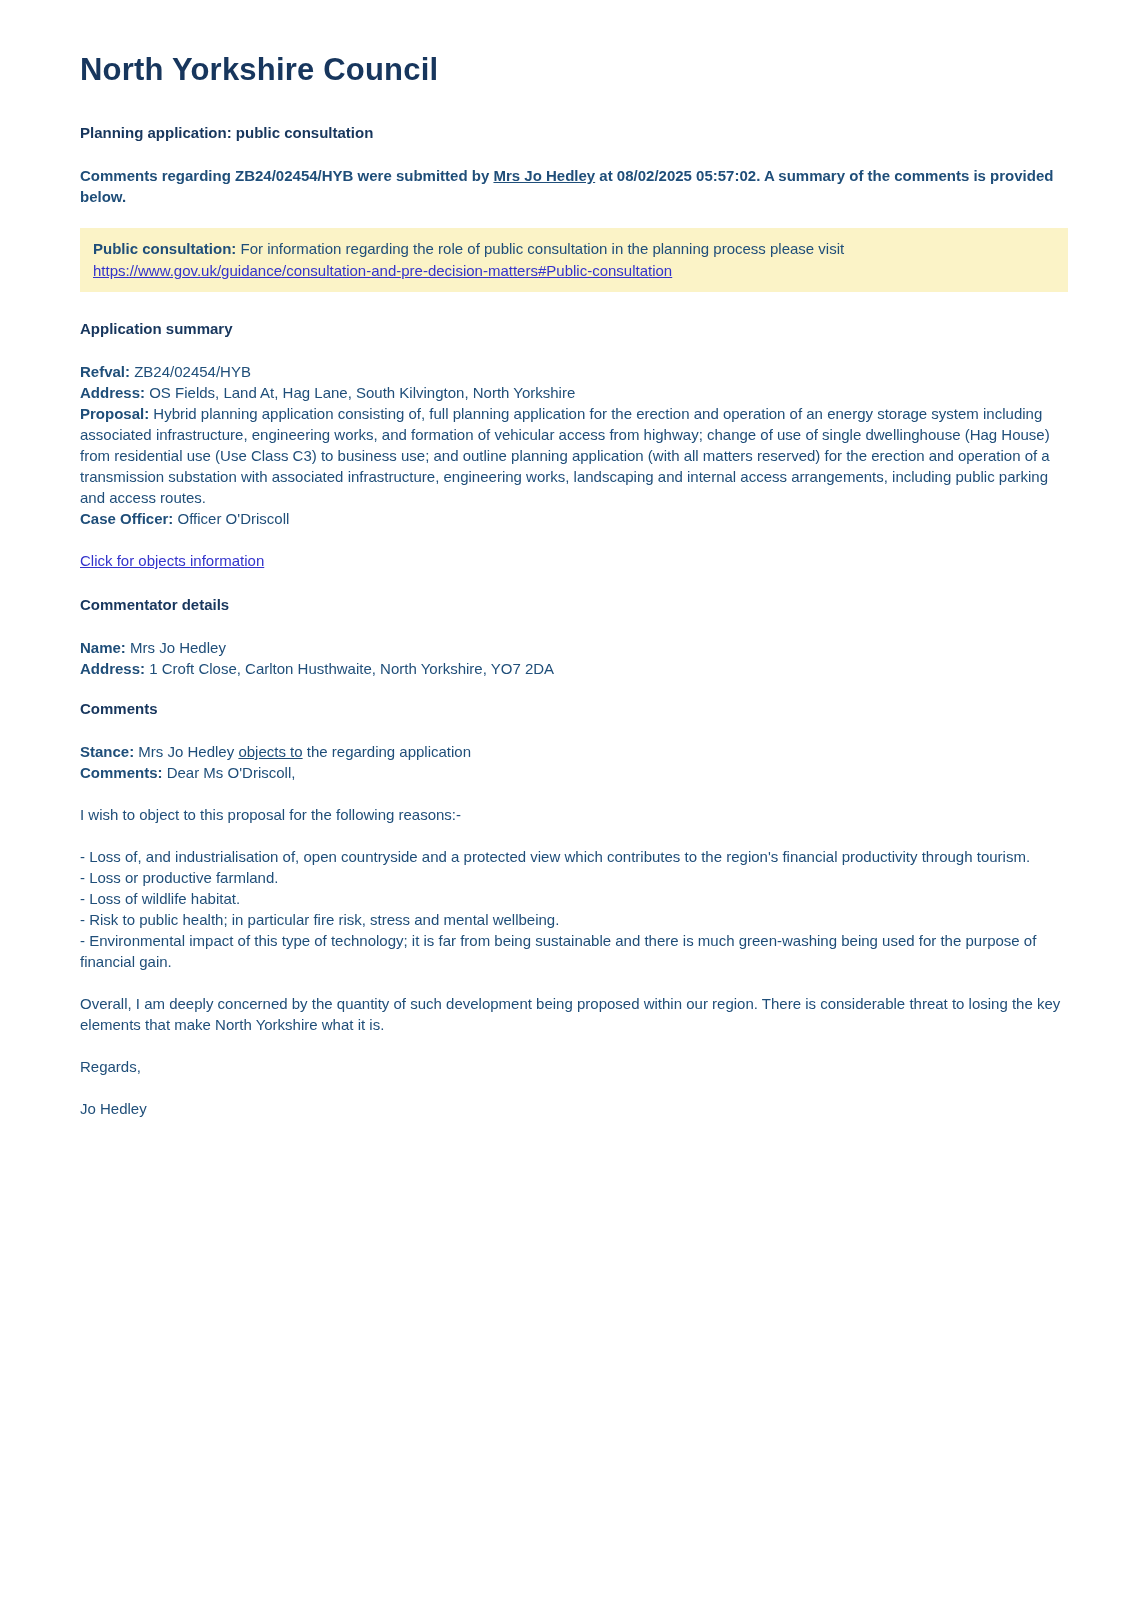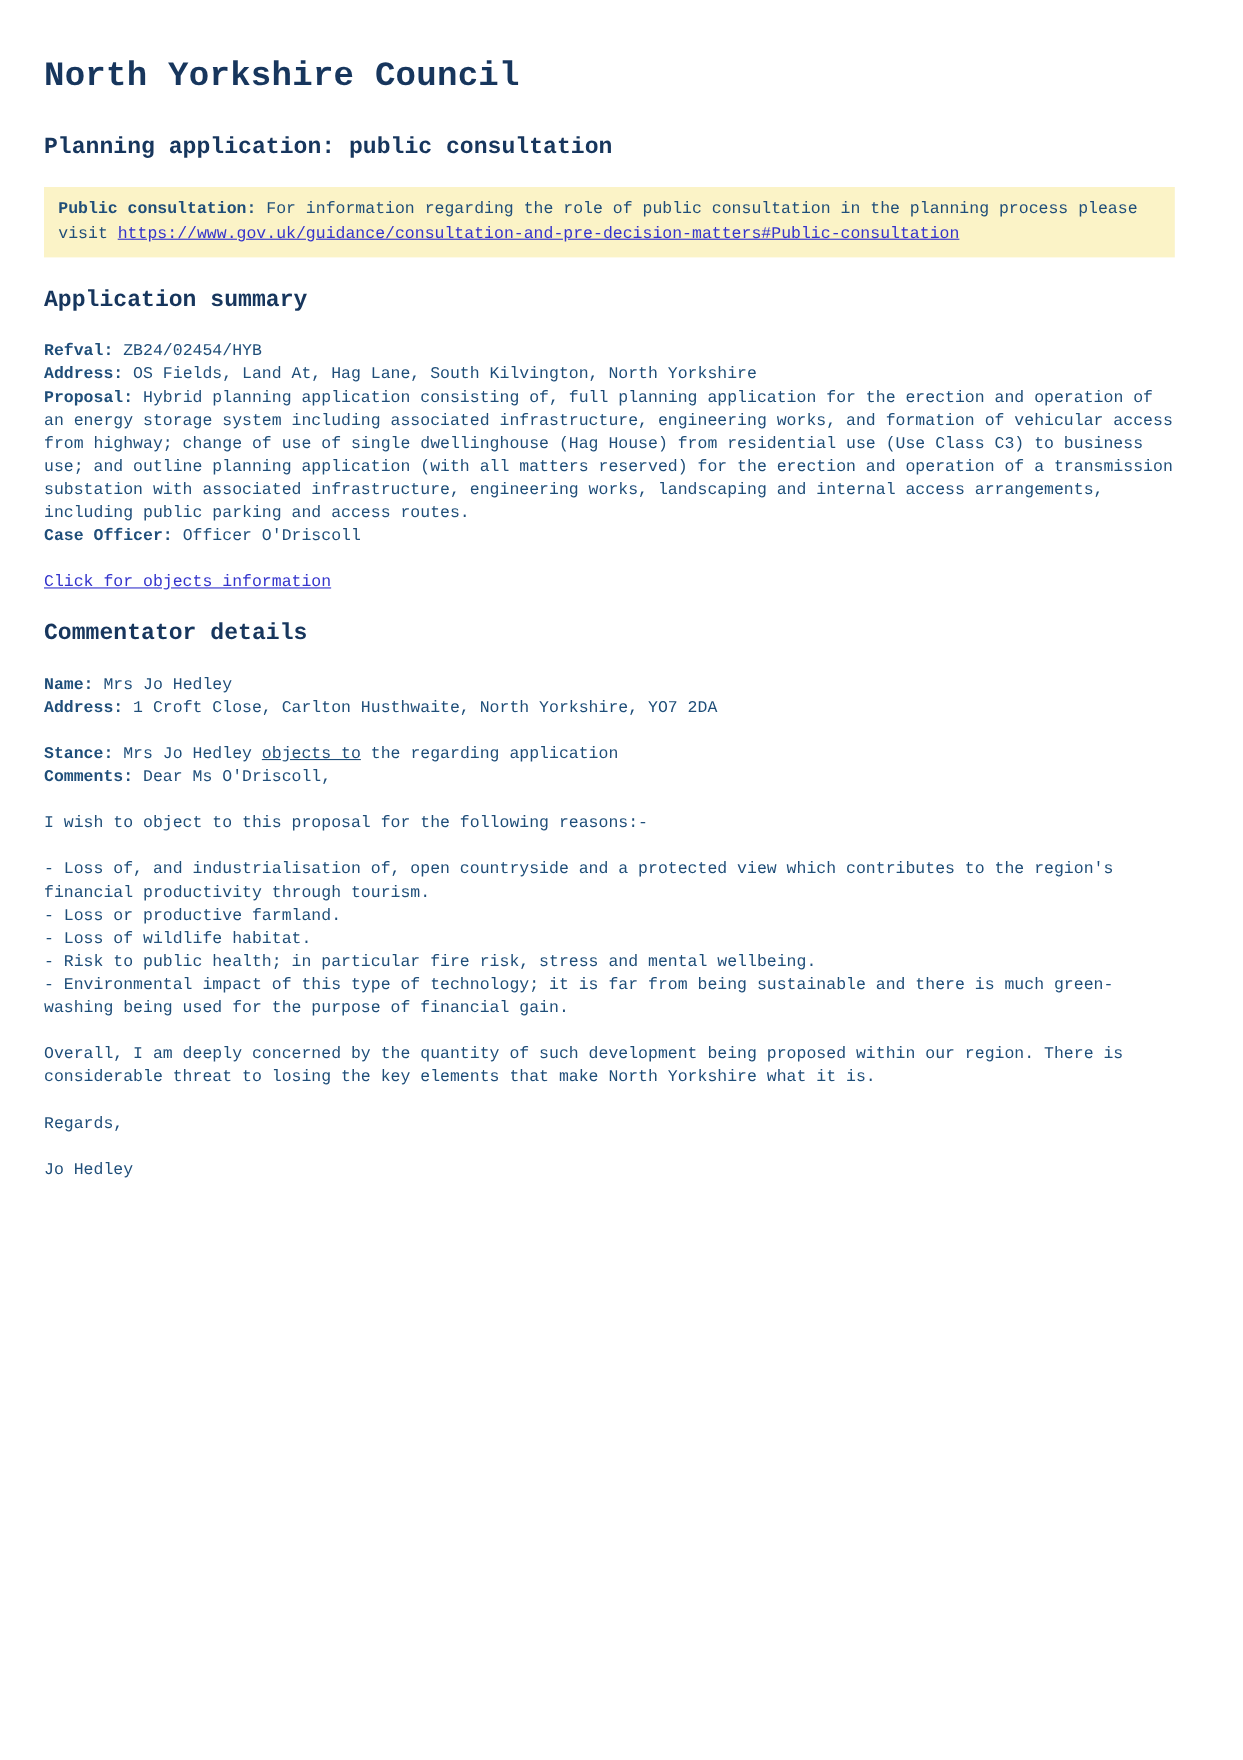--- a/index.html
+++ b/index.html
@@ -5,32 +5,31 @@
   * { margin: 0; padding: 0; box-sizing: border-box; }
   html, body { background: #ffffff; }
   body {
     width: 1130px;
     min-height: 1600px;
     margin: 0 auto;
     font-family: "Liberation Sans", sans-serif;
     color: #1f4e79;
   }
   .page {
-    padding: 52px 62px 60px 40px;
-    font-family: Liberation Mono, monospace;
+    padding: 52px 62px 60px 80px;
   }
   h1 {
     font-size: 31px;
     font-weight: bold;
     color: #17365d;
     letter-spacing: 0.2px;
     margin: 0 0 36px 0;
   }
   h2 {
-    font-size: 21px;
+    font-size: 15px;
     font-weight: bold;
     color: #17365d;
     margin: 0 0 24px 0;
   }
   .section-gap { }
   p, .para {
     font-size: 15px;
     line-height: 21px;
     margin: 0 0 21px 0;
   }
@@ -58,20 +57,21 @@
 </style>
 </head>
 <body>
 
 <div class="page">
 
   <h1>North Yorkshire Council</h1>
 
   <h2>Planning application: public consultation</h2>
 
+  <p class="bold"><span>Comments regarding ZB24/02454/HYB were submitted by </span><a href="#" class="nav-link">Mrs Jo Hedley</a><span> at 08/02/2025 05:57:02. A summary of the comments is provided below.</span></p>
 
   <div class="notice"><span class="bold">Public consultation:</span><span> For information regarding the role of public consultation in the planning process please visit </span><a href="#" class="ext-link">https://www.gov.uk/guidance/consultation-and-pre-decision-matters#Public-consultation</a></div>
 
   <h2 class="section-gap">Application summary</h2>
 
   <p>
     <span class="bold">Refval:</span><span> ZB24/02454/HYB</span><br>
     <span class="bold">Address:</span><span> OS Fields, Land At, Hag Lane, South Kilvington, North Yorkshire</span><br>
     <span class="bold">Proposal:</span><span> Hybrid planning application consisting of, full planning application for the erection and operation of an energy storage system including associated infrastructure, engineering works, and formation of vehicular access from highway; change of use of single dwellinghouse (Hag House) from residential use (Use Class C3) to business use; and outline planning application (with all matters reserved) for the erection and operation of a transmission substation with associated infrastructure, engineering works, landscaping and internal access arrangements, including public parking and access routes.</span><br>
     <span class="bold">Case Officer:</span><span> Officer O'Driscoll</span>
@@ -79,20 +79,21 @@
 
   <p class="further-info"><a href="#" class="ext-link">Click for objects information</a></p>
 
   <h2 class="section-gap">Commentator details</h2>
 
   <p>
     <span class="bold">Name:</span><span> Mrs Jo Hedley</span><br>
     <span class="bold">Address:</span><span> 1 Croft Close, Carlton Husthwaite, North Yorkshire, YO7 2DA</span>
   </p>
 
+  <h2 class="section-gap">Comments</h2>
 
   <p>
     <span class="bold">Stance:</span><span> Mrs Jo Hedley </span><span class="underlined">objects to</span><span> the regarding application</span><br>
     <span class="bold">Comments:</span><span class="prewrap"> Dear Ms O'Driscoll,
 
 I wish to object to this proposal for the following reasons:-
 
 - Loss of, and industrialisation of, open countryside and a protected view which contributes to the region's financial productivity through tourism.
 - Loss or productive farmland.
 - Loss of wildlife habitat.

